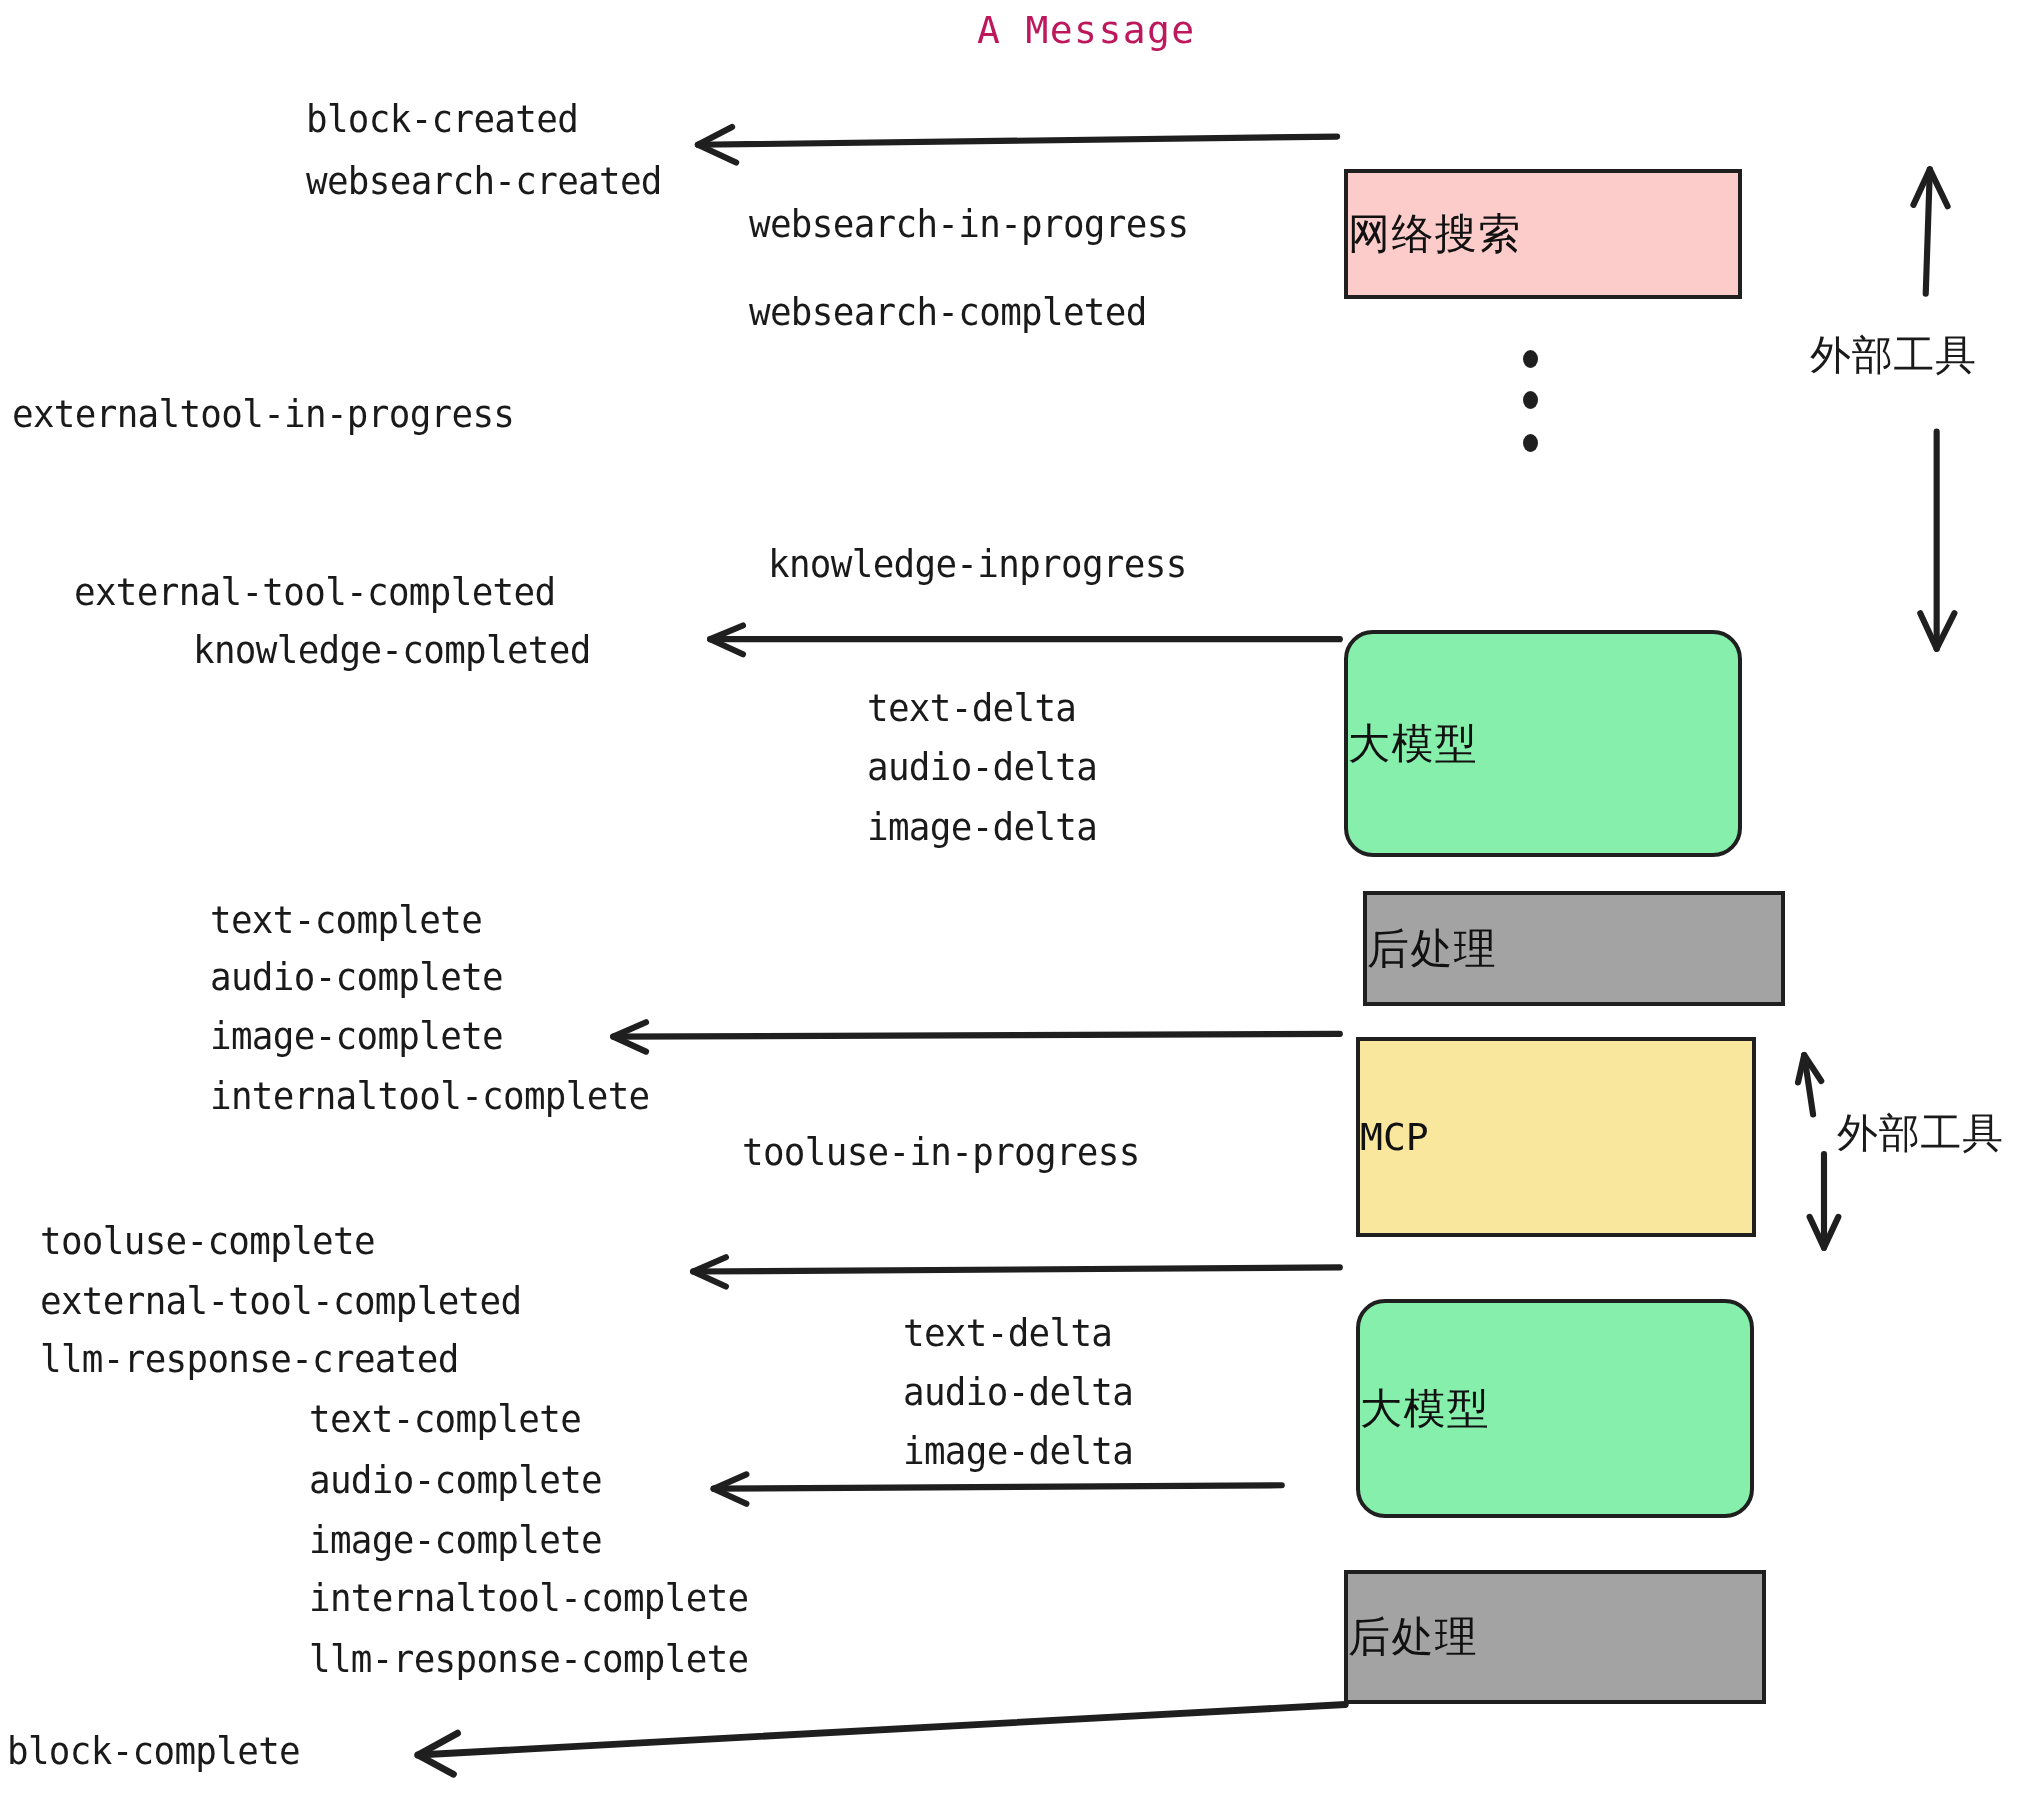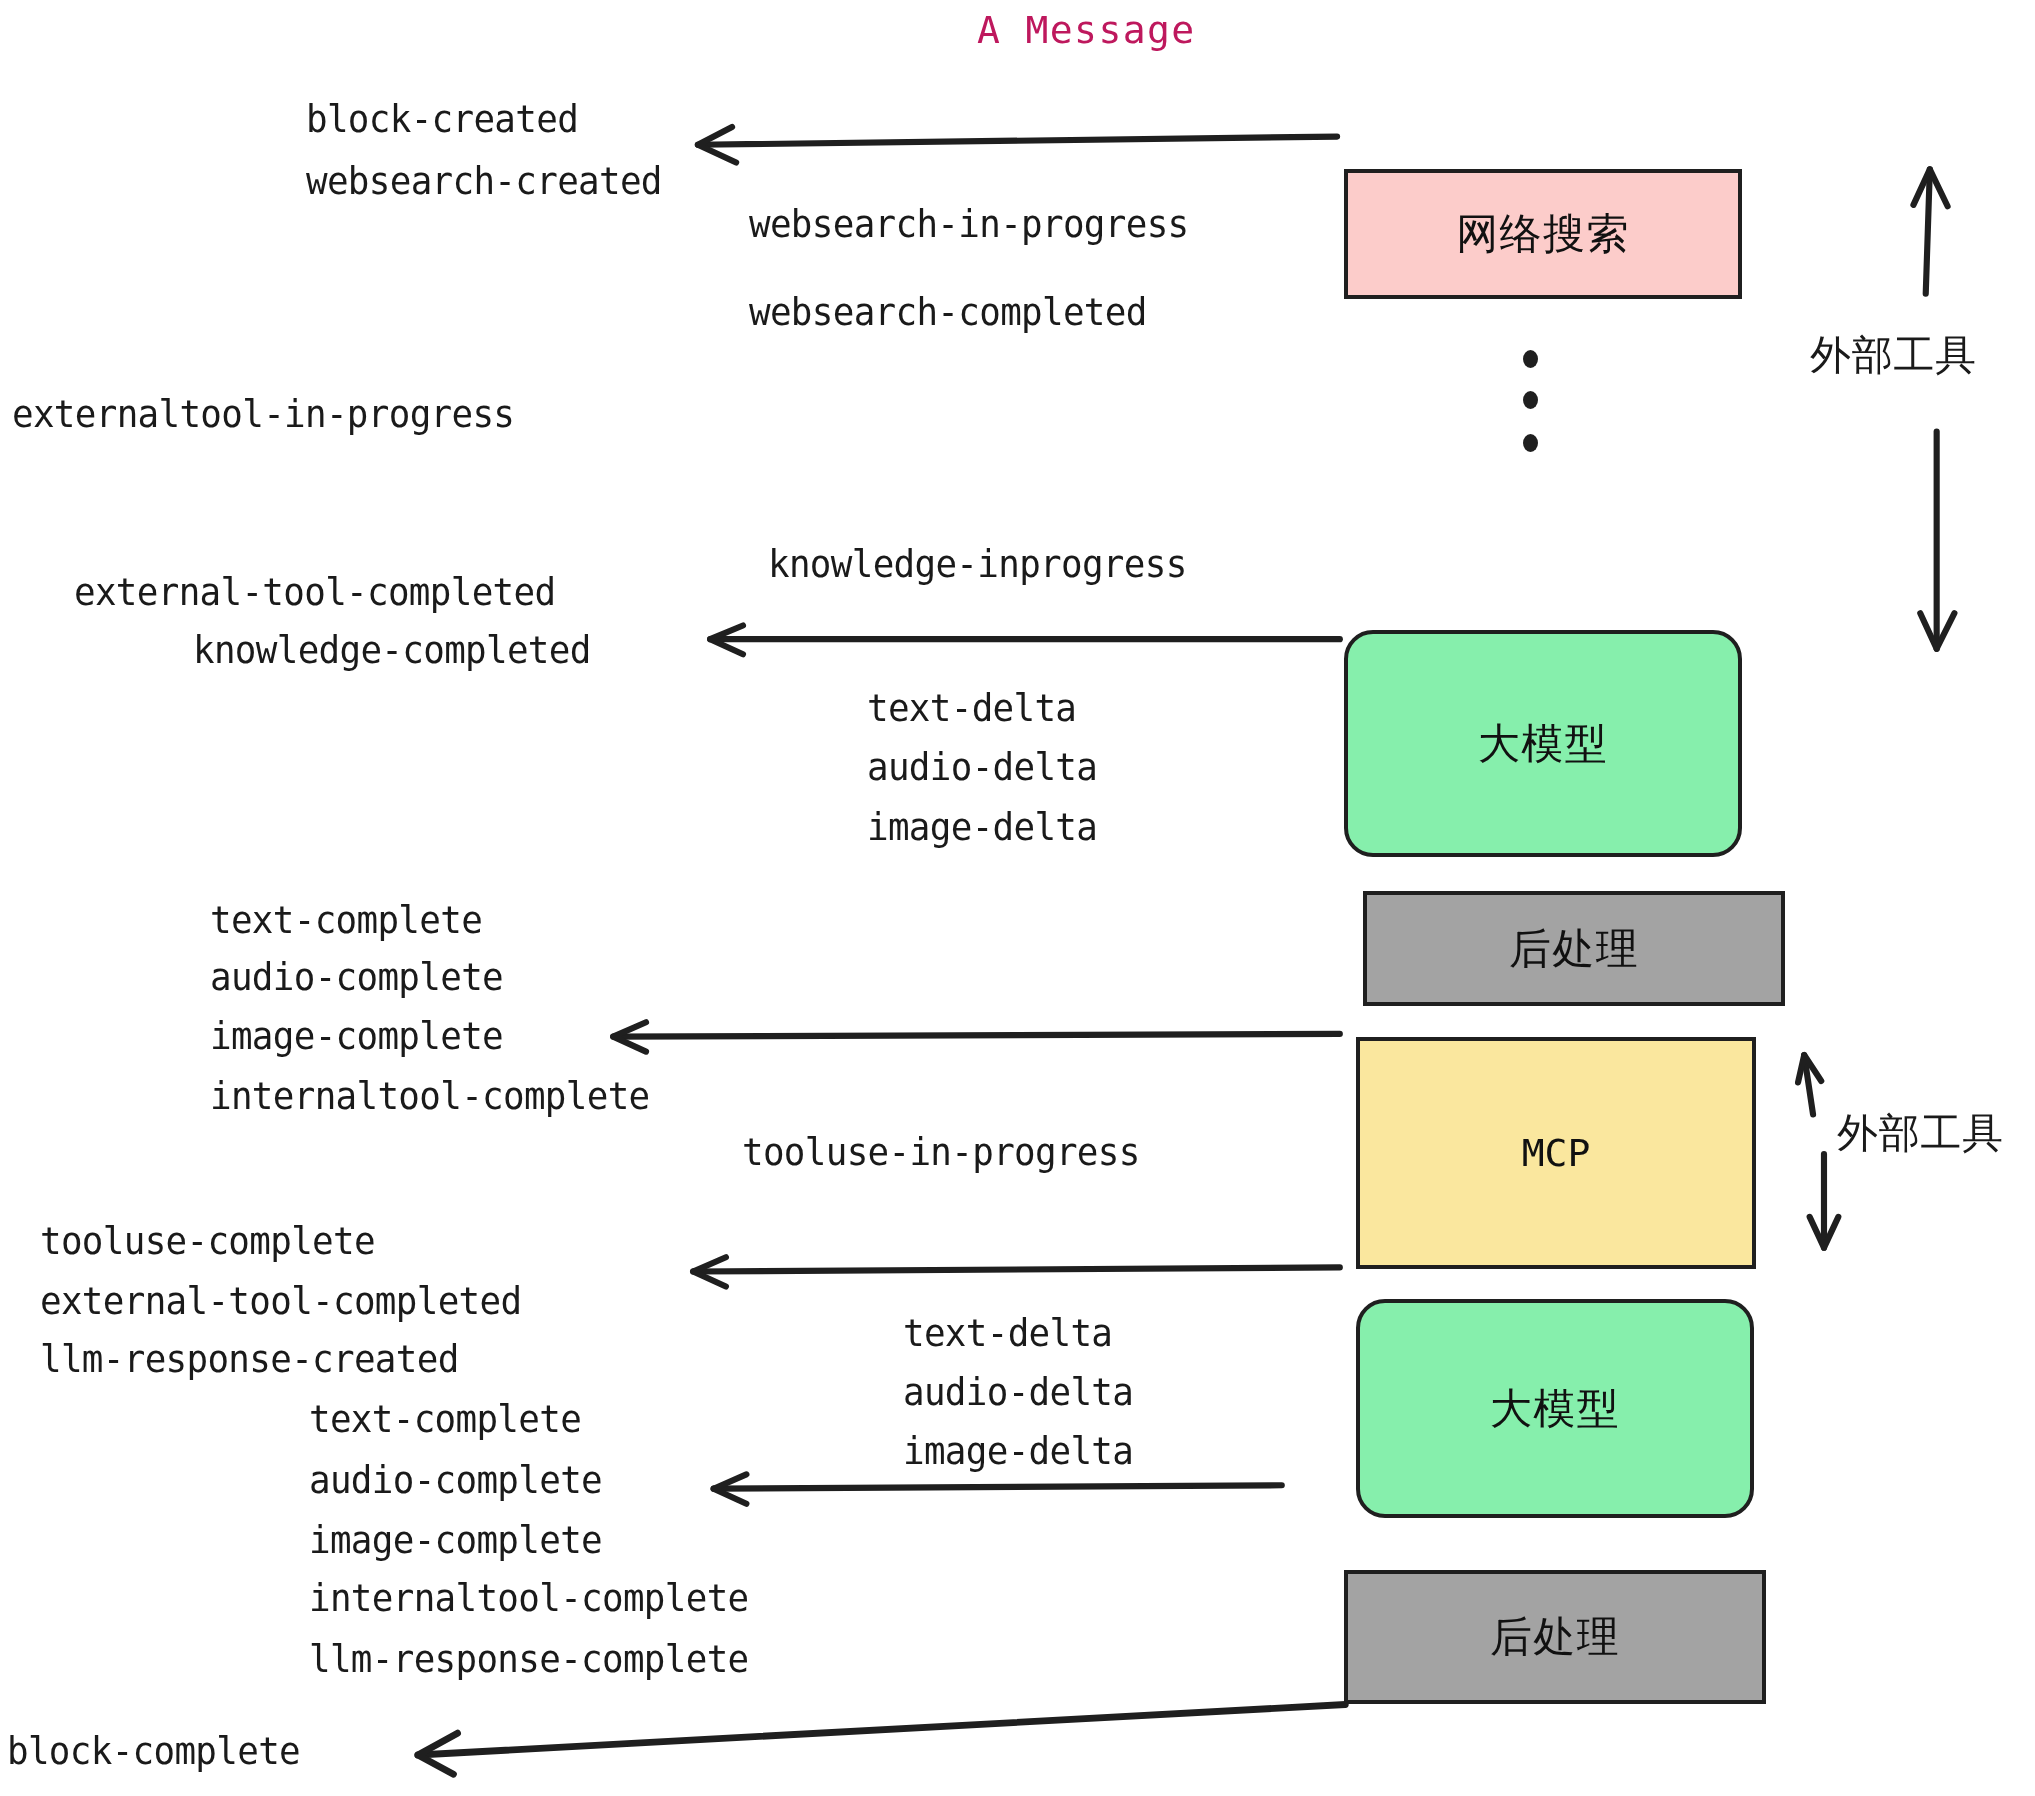--- a/index.html
+++ b/index.html
@@ -36,21 +36,21 @@
     white-space: nowrap;
     letter-spacing: 1.4px;
   }
   
   .box {
     position: absolute;
     box-sizing: border-box;
     border: 4.1px solid #1f1f1f;
     display: flex;
     align-items: center;
-    justify-content: center;
+    justify-content: flex-start;
     color: #111111;
     font-family: "DejaVu Sans", "Liberation Sans", sans-serif;
     font-size: 42px;
     letter-spacing: 1.4px;
   }
   .box.mono-label {
     font-family: "DejaVu Sans Mono", "Liberation Mono", monospace;
     font-size: 38px;
     letter-spacing: 0;
   }
@@ -151,21 +151,21 @@
 
 
   <div class="box green" style="left:1344px; top:630px; width:398px; height:227px;">
     <span>大模型</span>
   </div>
 
   <div class="box white" style="left:1363px; top:891px; width:422px; height:115px;">
     <span>后处理</span>
   </div>
 
-  <div class="box yellow mono-label" style="left:1356px; top:1037px; width:400px; height:232px;">
+  <div class="box yellow mono-label" style="left:1356px; top:1037px; width:400px; height:200px;">
     <span>MCP</span>
   </div>
 
   <div class="box green" style="left:1356px; top:1299px; width:398px; height:219px;">
     <span>大模型</span>
   </div>
 
   <div class="box white" style="left:1344px; top:1570px; width:422px; height:134px;">
     <span>后处理</span>
   </div>

